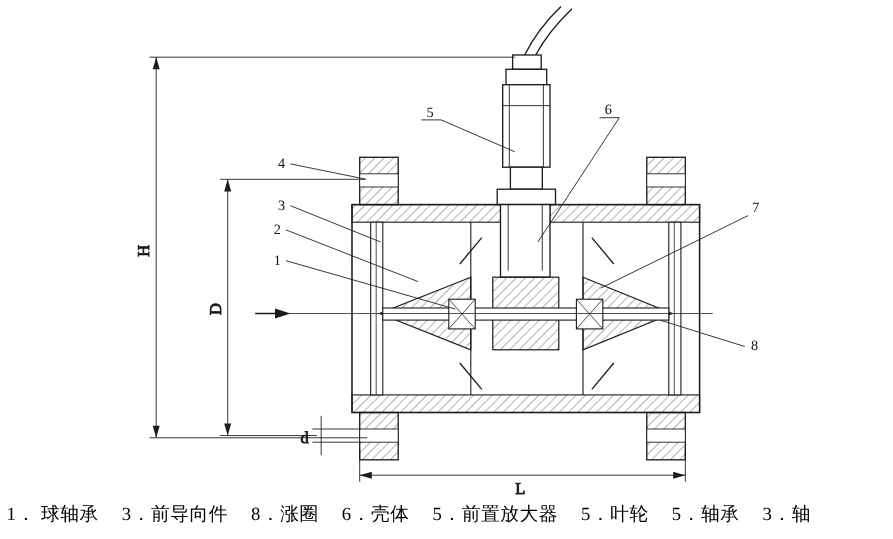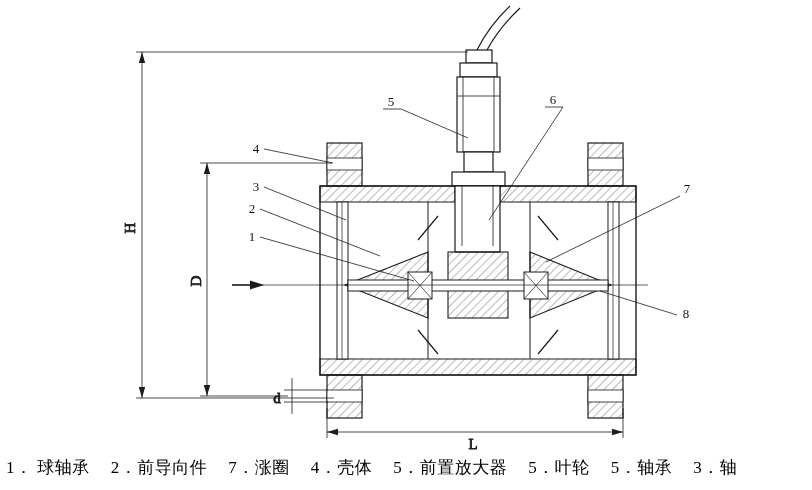--- a/index.html
+++ b/index.html
@@ -173,22 +173,22 @@
       <text class="part-num" x="256" y="153" text-anchor="middle">4</text>
       <text class="part-num" x="391" y="106" text-anchor="middle">5</text>
       <text class="part-num" x="553" y="104" text-anchor="middle">6</text>
       <text class="part-num" x="687" y="193" text-anchor="middle">7</text>
       <text class="part-num" x="686" y="318" text-anchor="middle">8</text>
     </g>
   </svg>
 
   <div class="caption">
     <span>1． 球轴承</span>
-    <span>2．前导向件</span>
-    <span>7．涨圈</span>
-    <span>4．壳体</span>
+    <span>3．前导向件</span>
+    <span>8．涨圈</span>
+    <span>6．壳体</span>
     <span>5．前置放大器</span>
     <span>5．叶轮</span>
     <span>5．轴承</span>
     <span>3．轴</span>
   </div>
 
 </div>
 
 </body></html>

